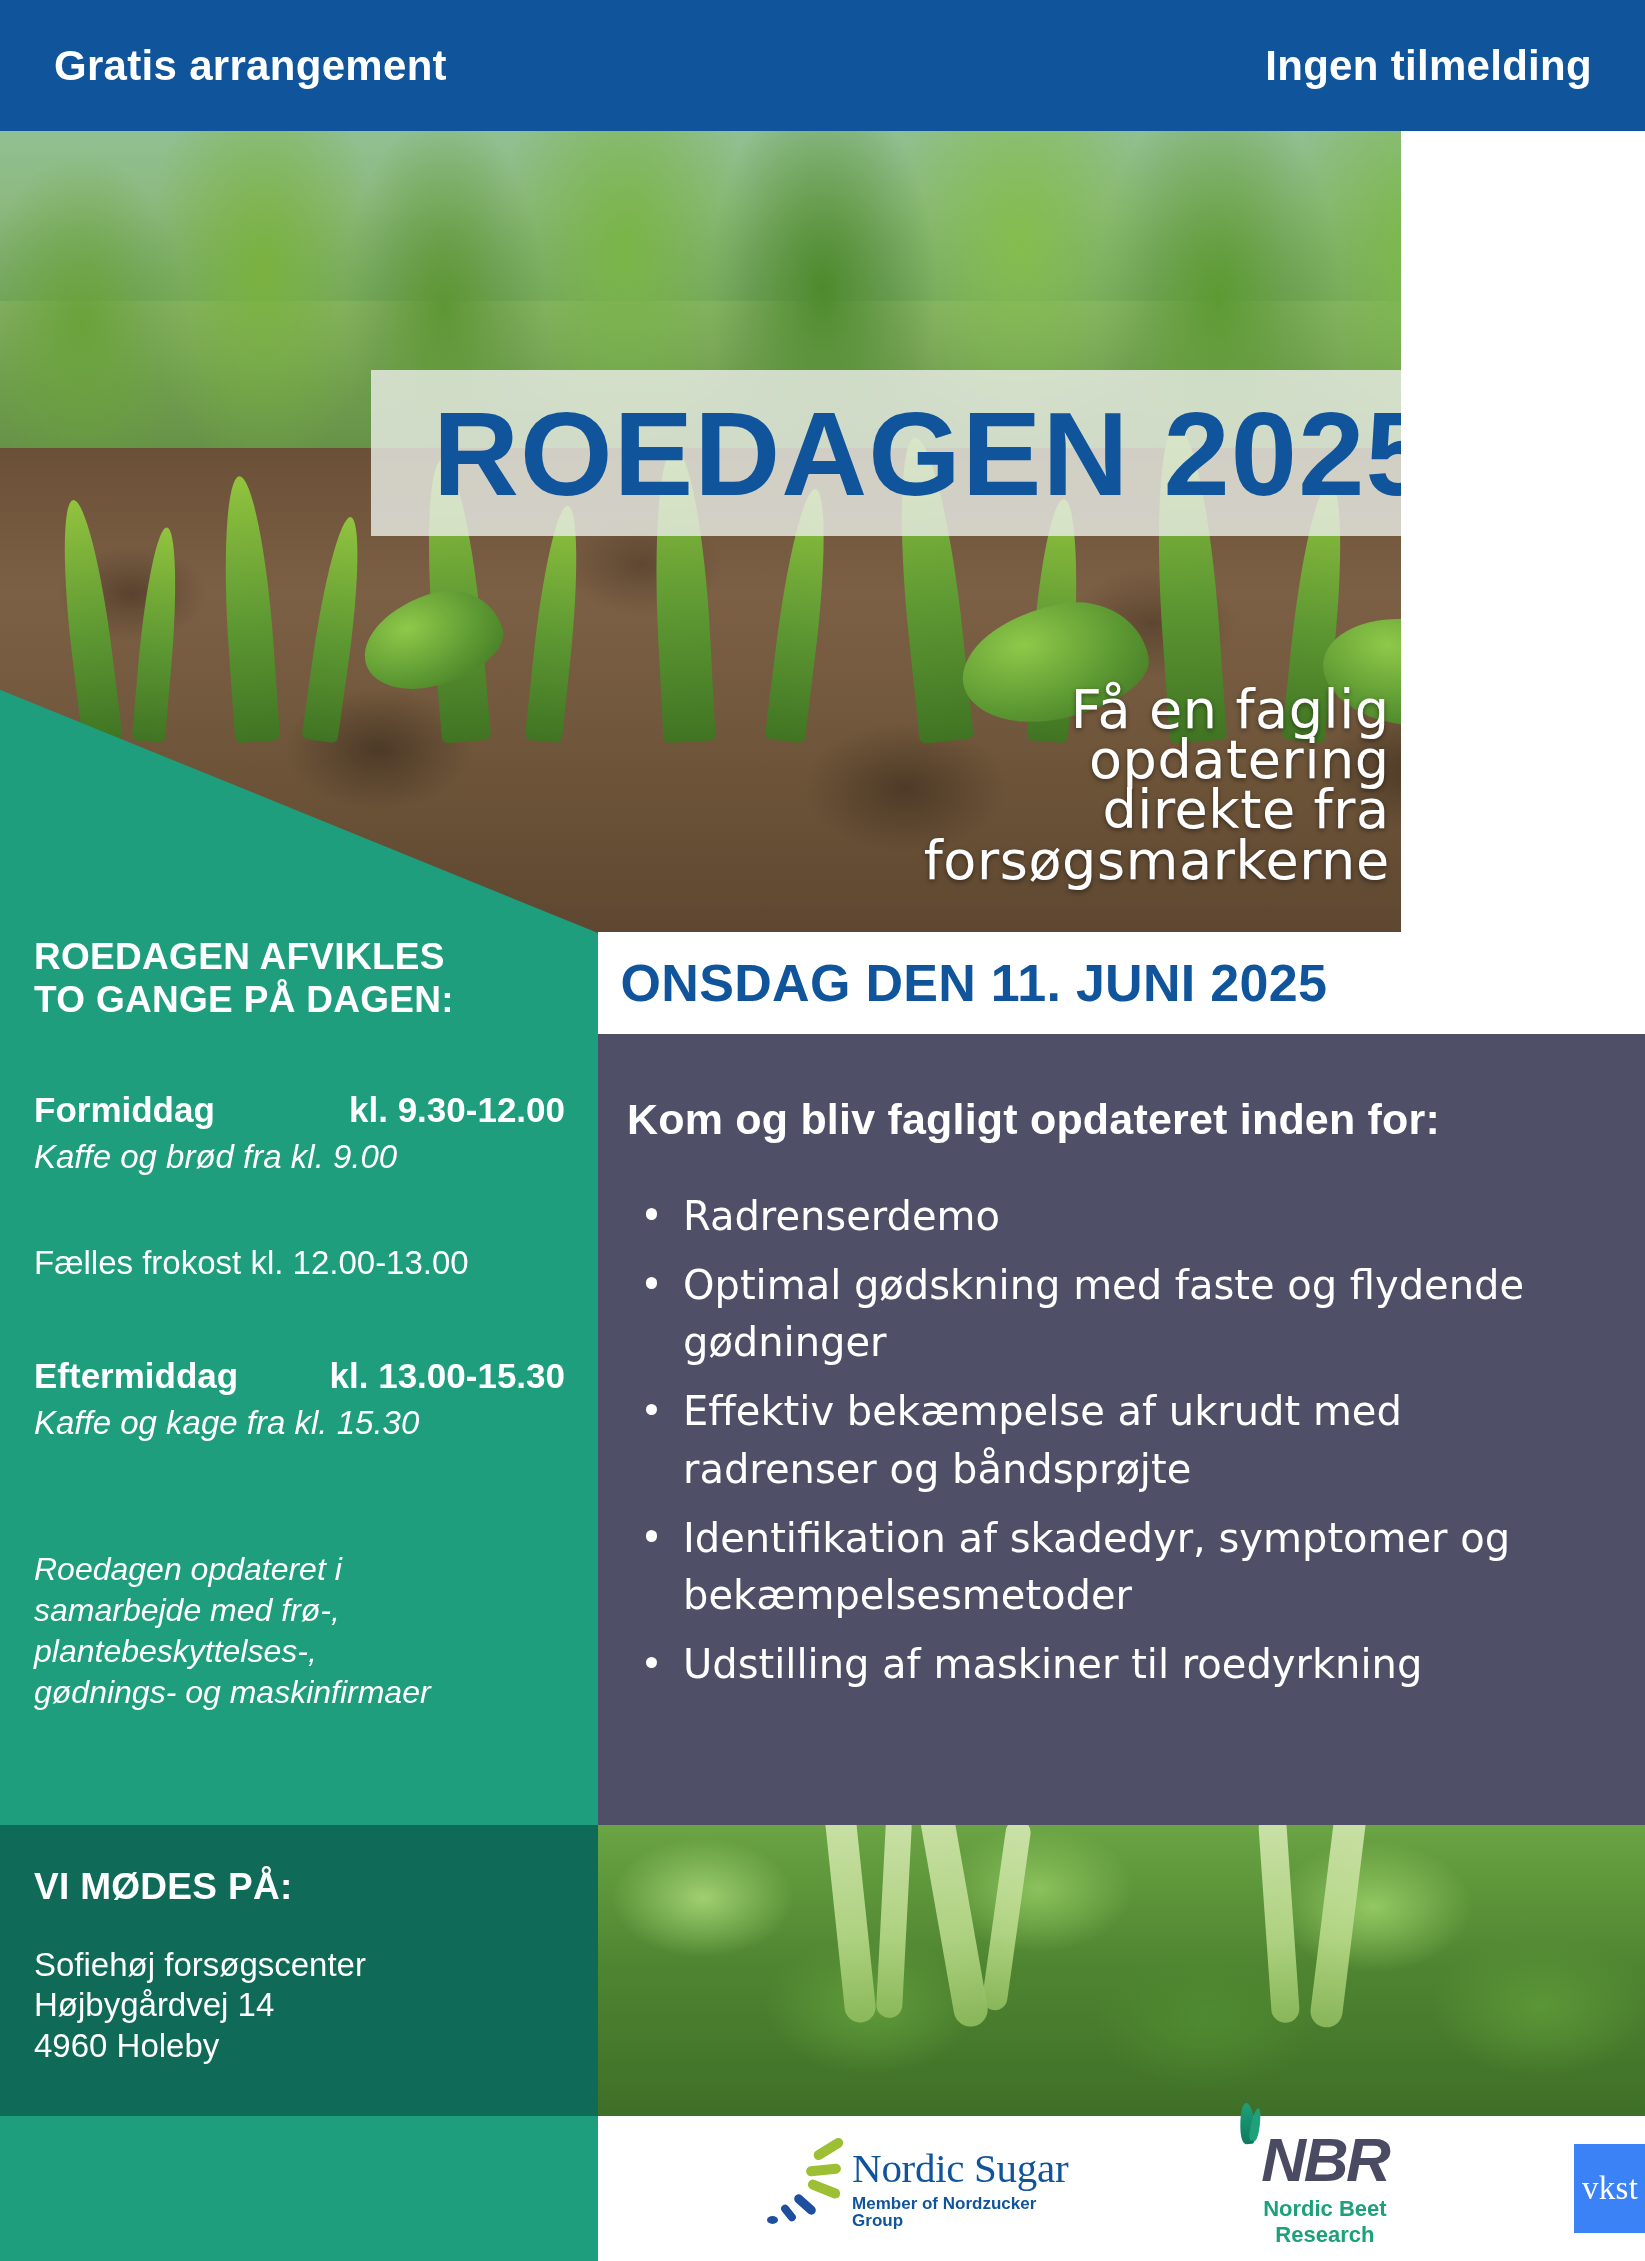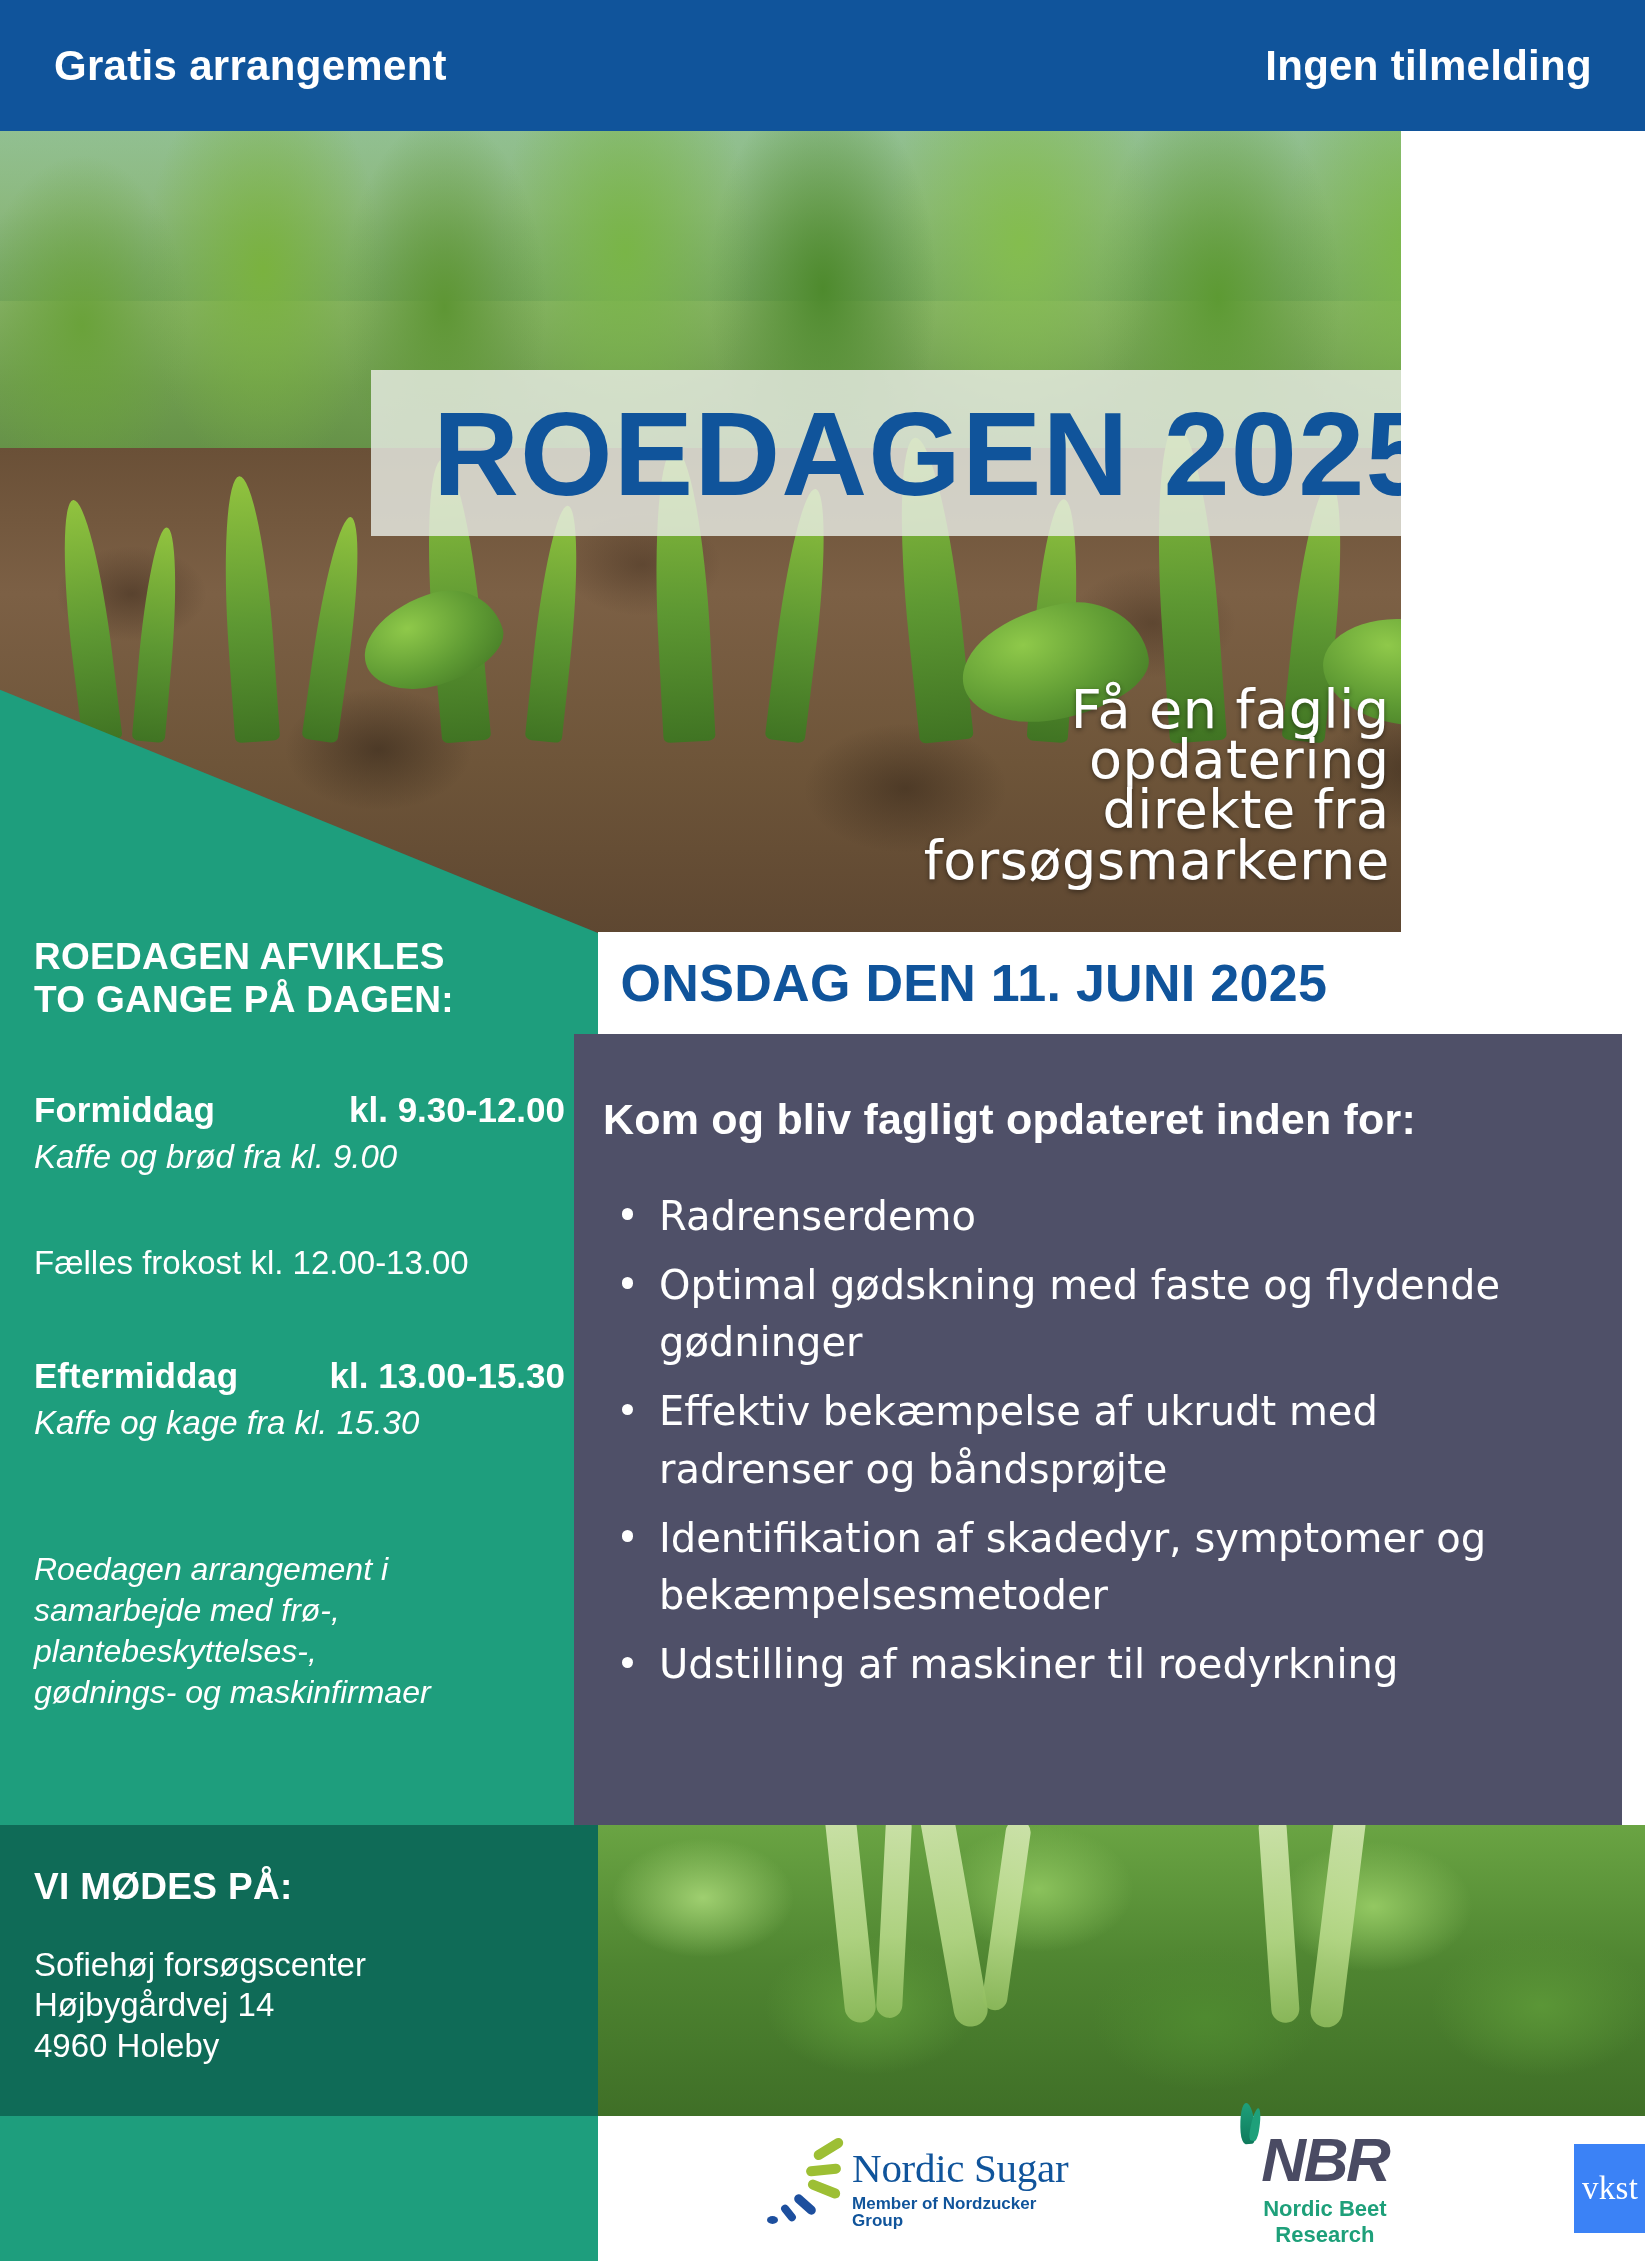--- a/index.html
+++ b/index.html
@@ -137,21 +137,21 @@
   .whiteband{
     position:absolute;left:598px;top:932px;width:1048px;height:102px;
     background:#ffffff;display:flex;align-items:center;
   }
   .whiteband h2{
     margin:0;padding-left:22.6px;
     color:#10549b;font-size:52px;font-weight:bold;letter-spacing:0.3px;
     font-family:"Liberation Sans", sans-serif;
   }
   .slate{
-    position:absolute;left:574px;top:1034px;width:1048px;height:791px;
+    position:absolute;left:598px;top:1034px;width:1048px;height:791px;
     background:#4f5068;
     color:#ffffff;
   }
   .slate h3{
     margin:0;padding:61px 0 0 29px;
     font-size:43px;font-weight:bold;letter-spacing:0.2px;
     font-family:"Liberation Sans", sans-serif;
   }
   .slate ul{
     margin:0;padding:44px 40px 0 85px;list-style:none;
@@ -306,21 +306,21 @@
 
   <div class="left-pad" style="top:1357px;">
     <div class="row-bold">
       <span>Eftermiddag</span>
       <span>kl. 13.00-15.30</span>
     </div>
     <div class="row-ital" style="margin-top:8px;">Kaffe og kage fra kl. 15.30</div>
   </div>
 
   <div class="left-pad" style="top:1549px;">
-    <div class="ital-block">Roedagen arrangement i</div>
+    <div class="ital-block">Roedagen opdateret i</div>
     <div class="ital-block">samarbejde med frø-,</div>
     <div class="ital-block">plantebeskyttelses-,</div>
     <div class="ital-block">gødnings- og maskinfirmaer</div>
   </div>
 
   <div class="left-pad" style="top:1866px;">
     <div class="sec-head">VI MØDES PÅ:</div>
   </div>
   <div class="left-pad" style="top:1945px;">
     <div class="addr">Sofiehøj forsøgscenter</div>

